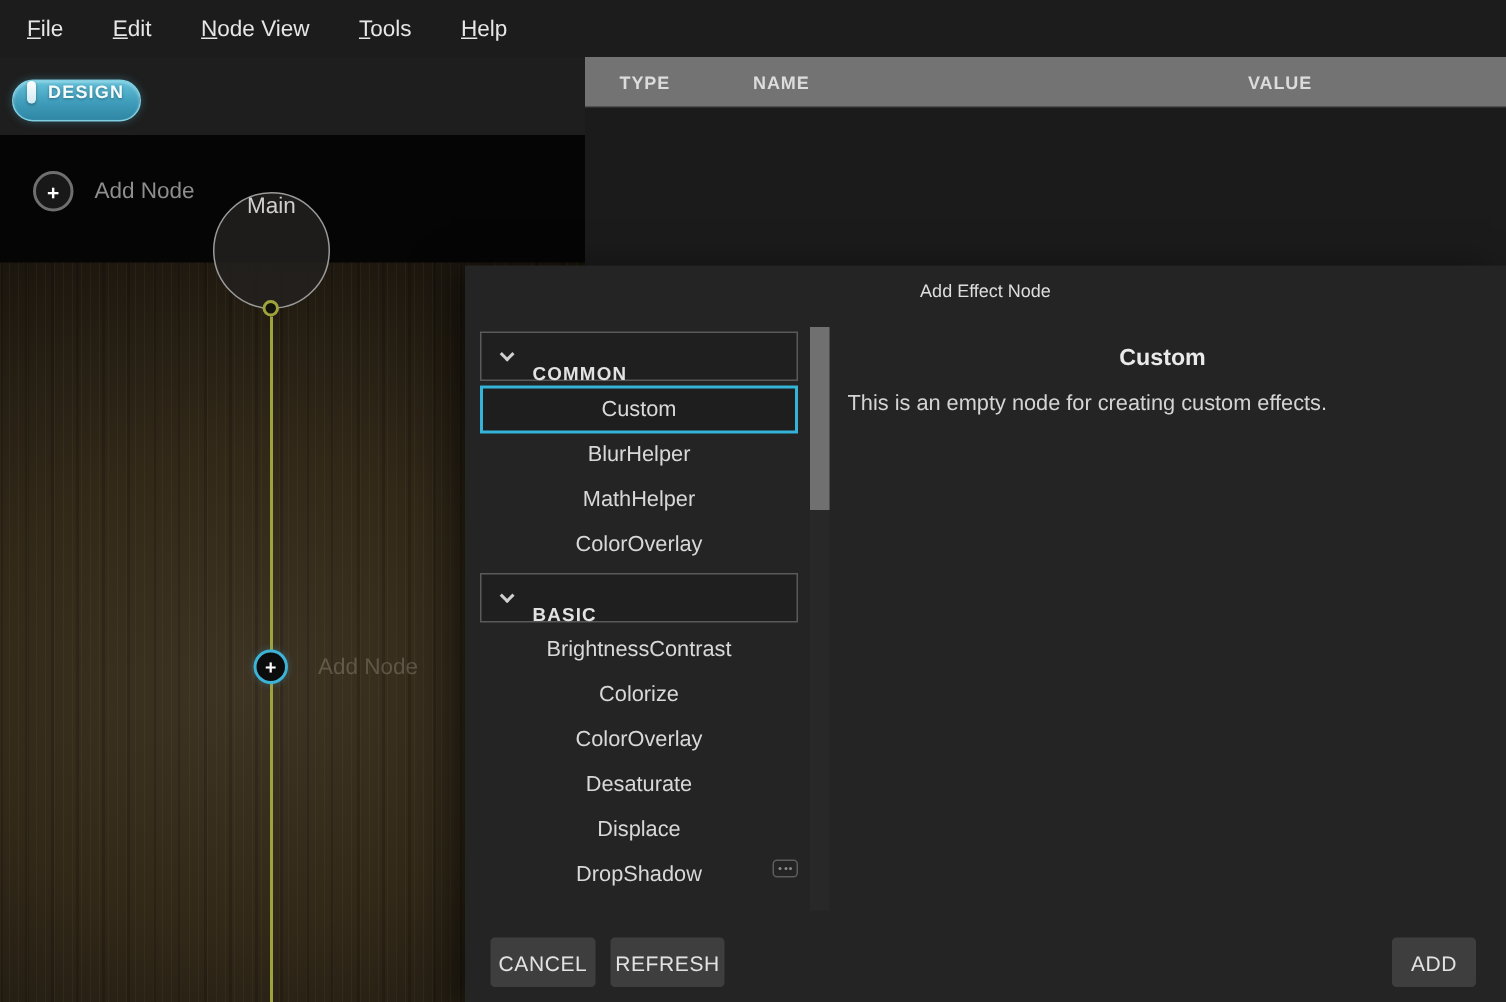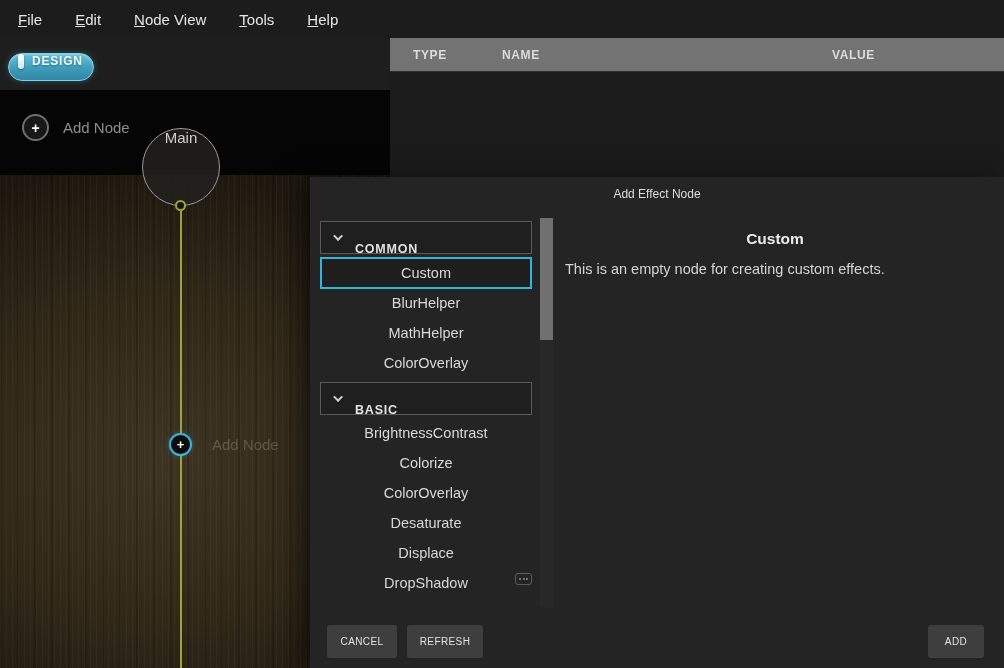--- a/index.html
+++ b/index.html
@@ -178,21 +178,21 @@
     position:absolute; left:245px; top:53px; width:440px;
     text-align:center; font-size:15.5px; font-weight:bold; color:#eaeaea;
   }
   .detail-desc {
     position:absolute; left:255px; top:84px; width:430px;
     font-size:14.5px; color:#d4d4d4;
   }
   .dlg-btn {
     position:absolute; top:448px; height:33px;
     background:#3e3e3e; border:none; border-radius:3px;
-    color:#e2e2e2; font-size:10px; letter-spacing:.4px;
+    color:#e2e2e2; font-size:14px; letter-spacing:.4px;
     font-family:"Liberation Sans", sans-serif; cursor:pointer;
     display:flex; align-items:center; justify-content:center;
   }
   .btn-cancel  { left:17px;  width:70px; }
   .btn-refresh { left:97px;  width:76px; }
   .btn-add     { left:618px; width:56px; }
 </style>
 </head>
 <body>
 

